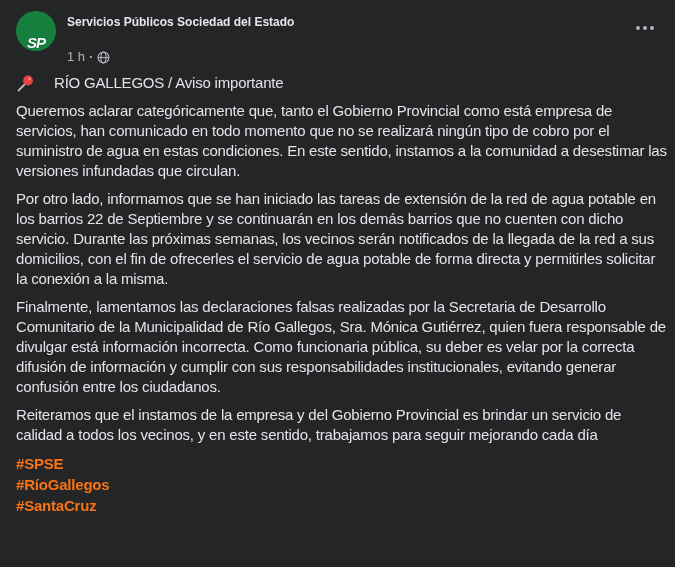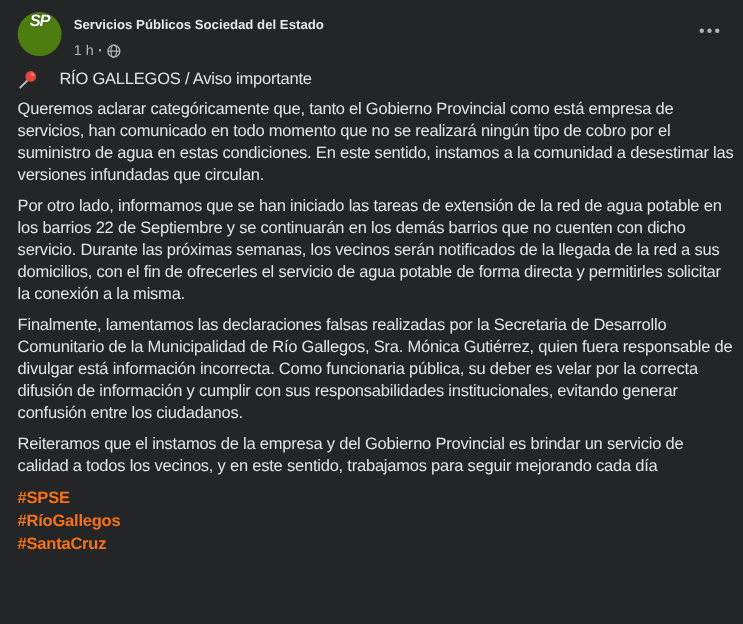--- a/index.html
+++ b/index.html
@@ -12,37 +12,37 @@
   .post { width: 675px; height: 567px; background: #242526; }
 
   
   .header {
     display: flex; align-items: flex-start;
     padding: 11px 16px 8px 16px;
     position: relative;
   }
   .avatar {
     width: 40px; height: 40px; border-radius: 50%;
-    background: #4d7c0f;
-    display: flex; align-items: flex-start; justify-content: center;
+    background: #15803d;
+    display: flex; align-items: flex-end; justify-content: center;
     flex-shrink: 0; cursor: pointer;
   }
   .avatar span {
     color: #ffffff; font-weight: 900; font-style: italic;
     font-size: 15px; letter-spacing: -1px;
     text-shadow: 0 0 1px #1a1b3a;
   }
   .header-text { margin-left: 11px; padding-top: 1px; }
   .page-name {
     color: #e4e6eb; font-weight: 700; font-size: 12px;
     line-height: 20px; cursor: pointer;
   }
   .meta {
     display: flex; align-items: center; gap: 4px;
-    color: #b0b3b8; font-size: 13px; line-height: 17px; margin-top: 5px;
+    color: #b0b3b8; font-size: 13px; line-height: 17px; margin-top: 16px;
   }
   .meta .dot { font-weight: 700; }
   .globe-icon { display: inline-flex; margin-top: 1px; }
   .more-btn {
     position: absolute; right: 14px; top: 16px;
     width: 32px; height: 24px;
     display: flex; align-items: center; justify-content: center; gap: 3px;
     cursor: pointer; border-radius: 4px;
   }
   .more-btn i {

